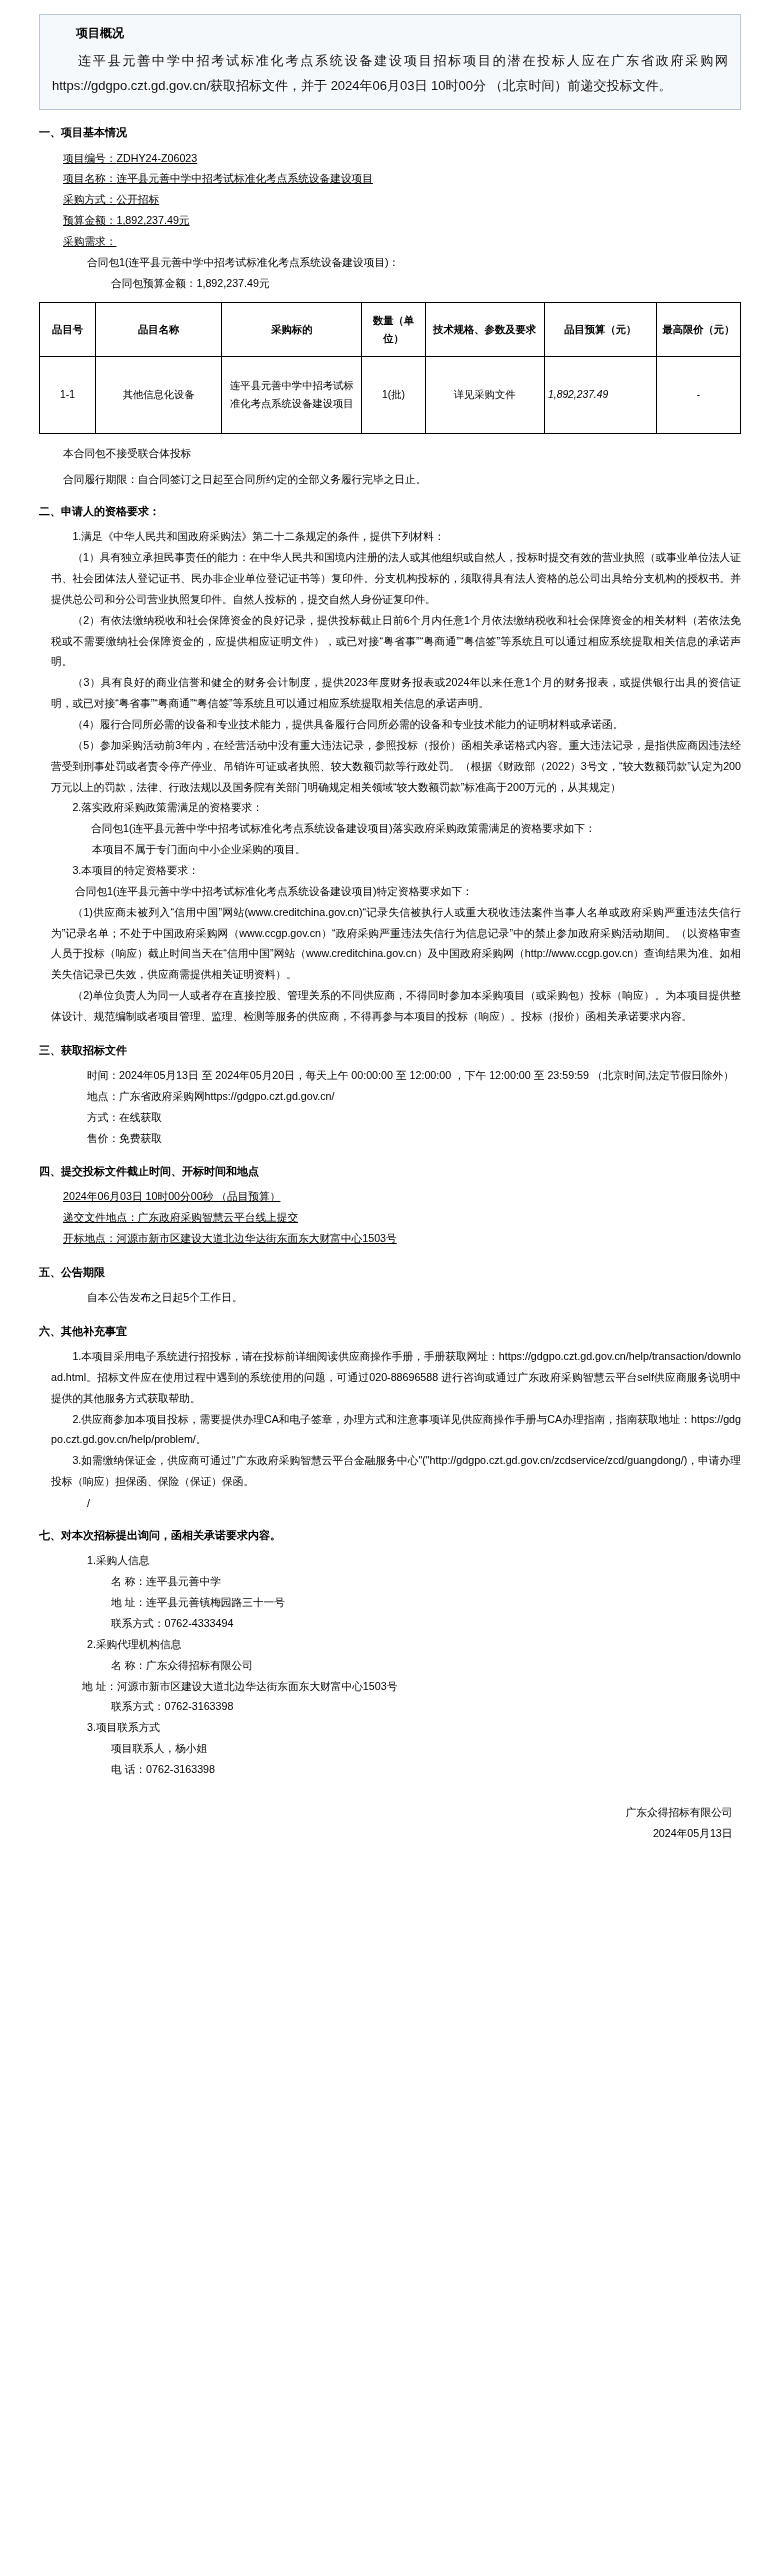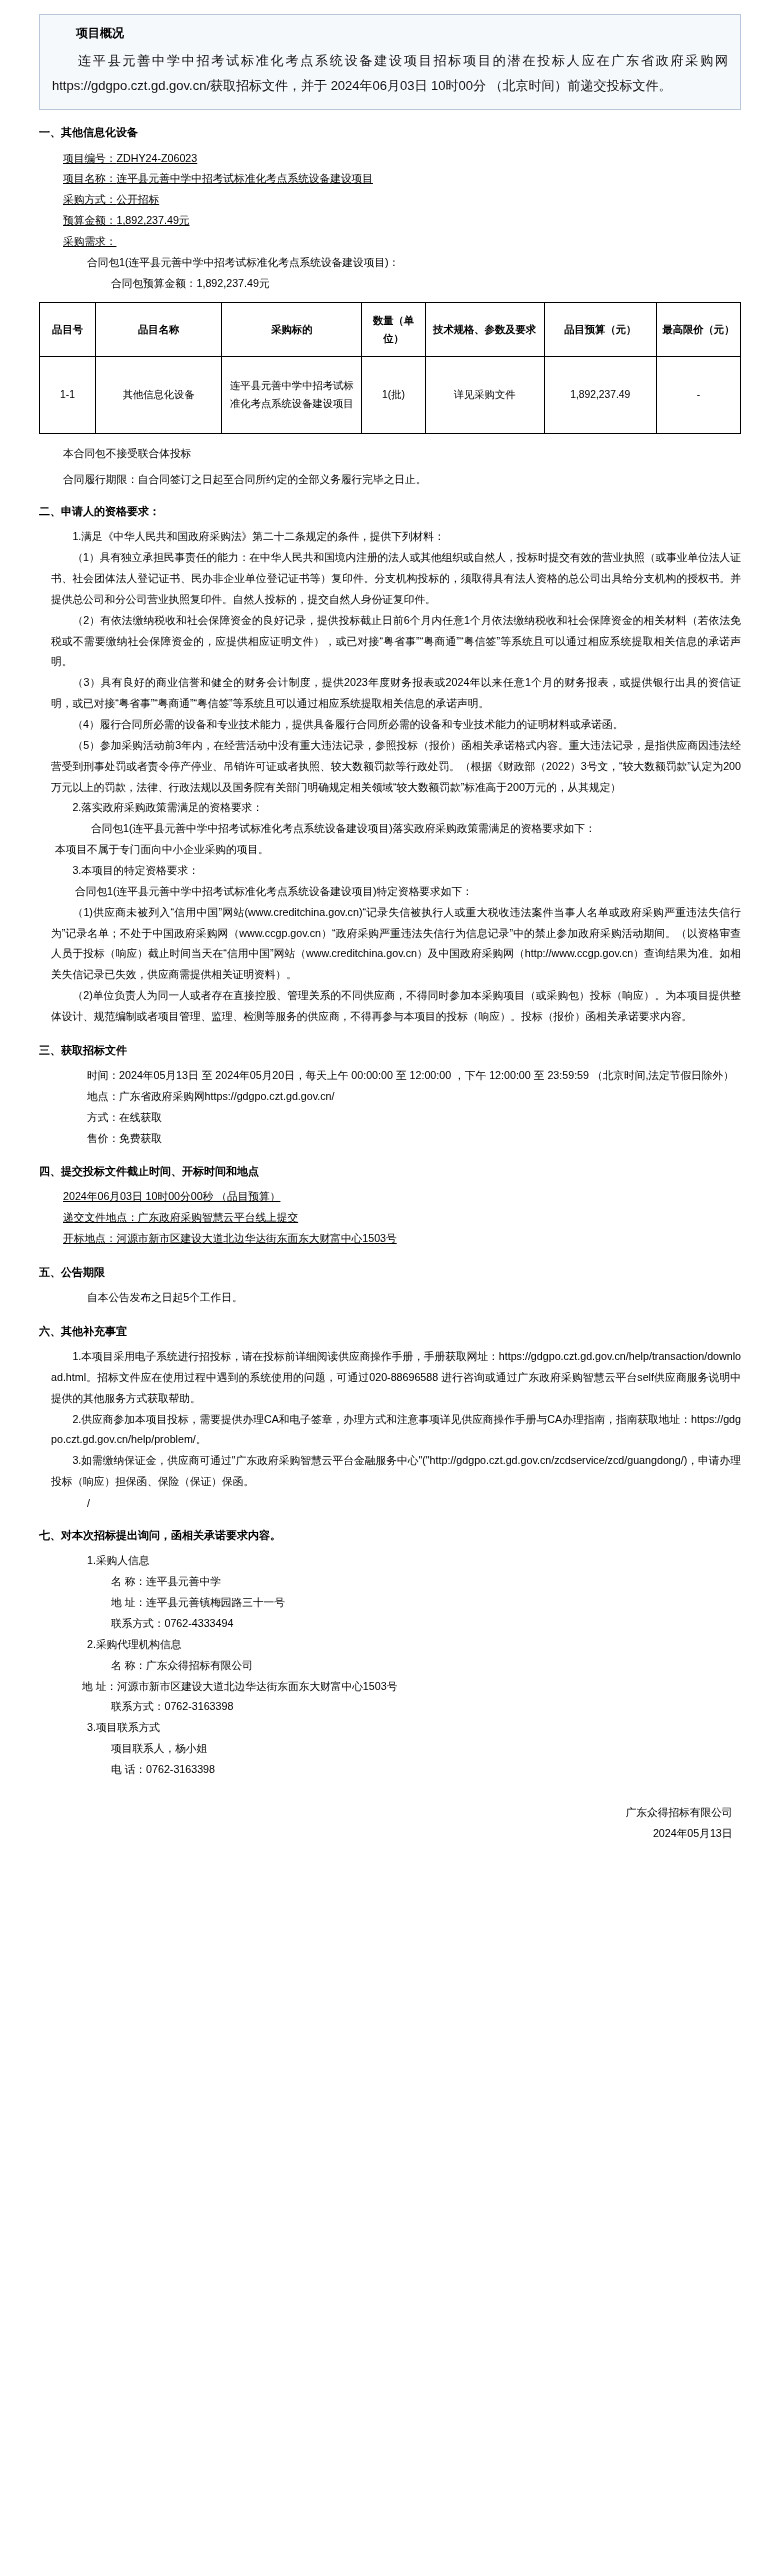--- a/index.html
+++ b/index.html
@@ -79,21 +79,22 @@
     border: 0.9px solid #000000;
     text-align: center;
     vertical-align: middle;
     padding: 6.8px 3.4px;
   }
   table.goods th {
     font-weight: bold;
     padding: 8.5px 3.4px;
   }
   table.goods td.amount {
-    text-align: center;
+    text-align: left;
+    font-style: italic;
   }
   .row-tall td { height: 62px; }
   .note {
     margin: 6.8px 0 0 24px;
     font-size: 10.7px;
   }
   .footer {
     margin-top: 22px;
     text-align: right;
     font-size: 10.7px;
@@ -106,21 +107,21 @@
 </head>
 <body>
 
 <div class="page">
 
   <div class="overview-box">
     <div class="overview-title">项目概况</div>
     <div class="overview-body">连平县元善中学中招考试标准化考点系统设备建设项目招标项目的潜在投标人应在广东省政府采购网https://gdgpo.czt.gd.gov.cn/获取招标文件，并于 2024年06月03日 10时00分 （北京时间）前递交投标文件。</div>
   </div>
 
-  <div class="sec-title">一、其他信息化设备</div>
+  <div class="sec-title">一、项目基本情况</div>
 
   <div class="sub">
     <span>项目编号：</span><span>ZDHY24-Z06023</span>
   </div>
   <div class="sub">
     <span>项目名称：</span><span>连平县元善中学中招考试标准化考点系统设备建设项目</span>
   </div>
   <div class="sub">
     <span>采购方式：</span><span>公开招标</span>
   </div>
@@ -161,21 +162,21 @@
 
   <div class="sec-title">二、申请人的资格要求：</div>
   <div class="list-num">1.满足《中华人民共和国政府采购法》第二十二条规定的条件，提供下列材料：</div>
   <div class="list-num">（1）具有独立承担民事责任的能力：在中华人民共和国境内注册的法人或其他组织或自然人，投标时提交有效的营业执照（或事业单位法人证书、社会团体法人登记证书、民办非企业单位登记证书等）复印件。分支机构投标的，须取得具有法人资格的总公司出具给分支机构的授权书。并提供总公司和分公司营业执照复印件。自然人投标的，提交自然人身份证复印件。</div>
   <div class="list-num">（2）有依法缴纳税收和社会保障资金的良好记录，提供投标截止日前6个月内任意1个月依法缴纳税收和社会保障资金的相关材料（若依法免税或不需要缴纳社会保障资金的，应提供相应证明文件），或已对接“粤省事”“粤商通”“粤信签”等系统且可以通过相应系统提取相关信息的承诺声明。</div>
   <div class="list-num">（3）具有良好的商业信誉和健全的财务会计制度，提供2023年度财务报表或2024年以来任意1个月的财务报表，或提供银行出具的资信证明，或已对接“粤省事”“粤商通”“粤信签”等系统且可以通过相应系统提取相关信息的承诺声明。</div>
   <div class="list-num">（4）履行合同所必需的设备和专业技术能力，提供具备履行合同所必需的设备和专业技术能力的证明材料或承诺函。</div>
   <div class="list-num">（5）参加采购活动前3年内，在经营活动中没有重大违法记录，参照投标（报价）函相关承诺格式内容。重大违法记录，是指供应商因违法经营受到刑事处罚或者责令停产停业、吊销许可证或者执照、较大数额罚款等行政处罚。（根据《财政部（2022）3号文，“较大数额罚款”认定为200万元以上的罚款，法律、行政法规以及国务院有关部门明确规定相关领域“较大数额罚款”标准高于200万元的，从其规定）</div>
   <div class="list-num">2.落实政府采购政策需满足的资格要求：</div>
   <div class="para-tight" style="margin-left:52px">合同包1(连平县元善中学中招考试标准化考点系统设备建设项目)落实政府采购政策需满足的资格要求如下：</div>
-  <div class="para-tight" style="margin-left:16px">本项目不属于专门面向中小企业采购的项目。</div>
+  <div class="para-tight" style="margin-left:53px">本项目不属于专门面向中小企业采购的项目。</div>
   <div class="list-num">3.本项目的特定资格要求：</div>
   <div class="para-tight" style="margin-left:36px">合同包1(连平县元善中学中招考试标准化考点系统设备建设项目)特定资格要求如下：</div>
   <div class="list-num nowrapbreak">（1)供应商未被列入“信用中国”网站(www.creditchina.gov.cn)“记录失信被执行人或重大税收违法案件当事人名单或政府采购严重违法失信行为”记录名单；不处于中国政府采购网（www.ccgp.gov.cn）“政府采购严重违法失信行为信息记录”中的禁止参加政府采购活动期间。（以资格审查人员于投标（响应）截止时间当天在“信用中国”网站（www.creditchina.gov.cn）及中国政府采购网（http://www.ccgp.gov.cn）查询结果为准。如相关失信记录已失效，供应商需提供相关证明资料）。</div>
   <div class="list-num">（2)单位负责人为同一人或者存在直接控股、管理关系的不同供应商，不得同时参加本采购项目（或采购包）投标（响应）。为本项目提供整体设计、规范编制或者项目管理、监理、检测等服务的供应商，不得再参与本项目的投标（响应）。投标（报价）函相关承诺要求内容。</div>
 
   <div class="sec-title">三、获取招标文件</div>
   <div class="sub-ind">
     <span>时间：</span><span>2024年05月13日 至 2024年05月20日，每天上午 00:00:00 至 12:00:00 ，下午 12:00:00 至 23:59:59 （北京时间,法定节假日除外）</span>
   </div>
   <div class="sub-ind">

